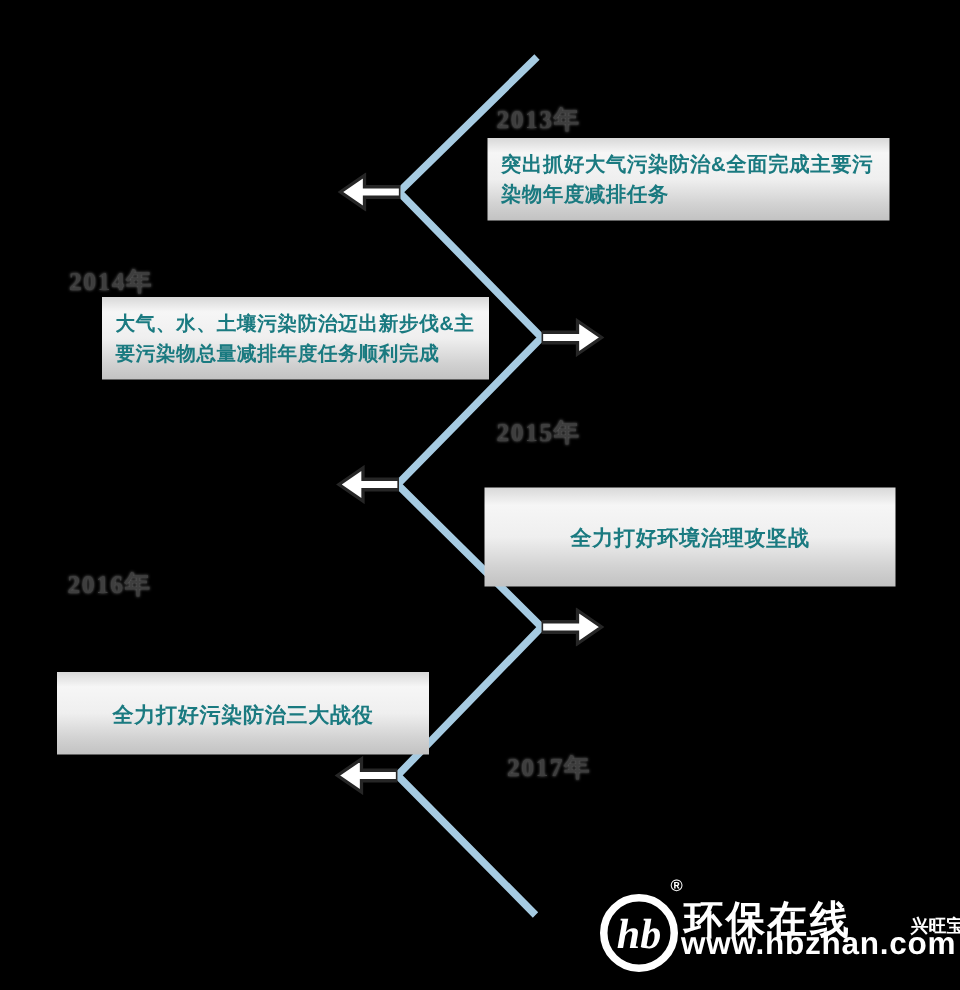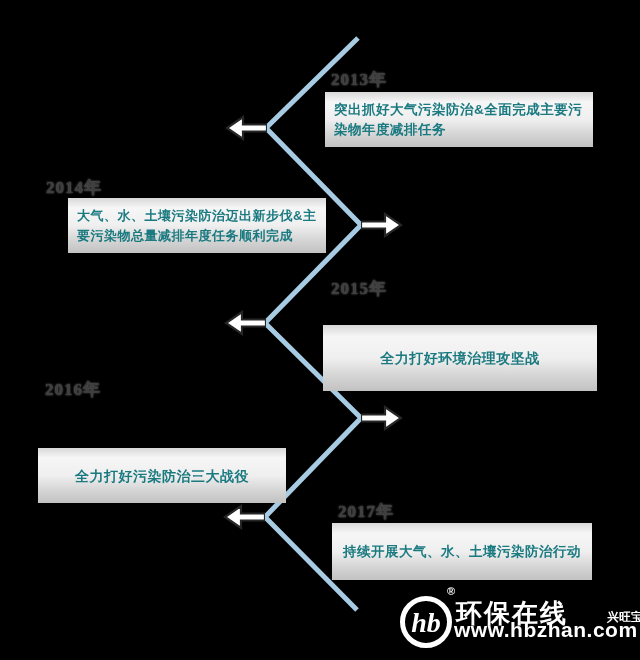--- a/index.html
+++ b/index.html
@@ -84,23 +84,20 @@
   <div class="box b2">
     <span>全力打好环境治理攻坚战</span>
   </div>
 
   <div class="year y3">2016年</div>
   <div class="box b3">
     <span>全力打好污染防治三大战役</span>
   </div>
 
   <div class="year y4">2017年</div>
-  <div class="box b4">
-    <span>持续开展大气、水、土壤污染防治行动</span>
-  </div>
 
   <div>
     <svg class="wm wm-logo" viewBox="0 0 62 68">
       <circle cx="30" cy="33" r="23.5" fill="none" stroke="#ffffff" stroke-width="5"></circle>
       <text x="30" y="43" text-anchor="middle" fill="#ffffff" font-family="Liberation Serif, DejaVu Serif, serif" font-size="28" font-weight="bold" font-style="italic">hb</text>
     </svg>
     <div class="wm wm-reg">®</div>
     <div class="wm wm-brand">环保在线</div>
     <div class="wm wm-affil">兴旺宝旗下</div>
     <div class="wm wm-url">www.hbzhan.com</div>

